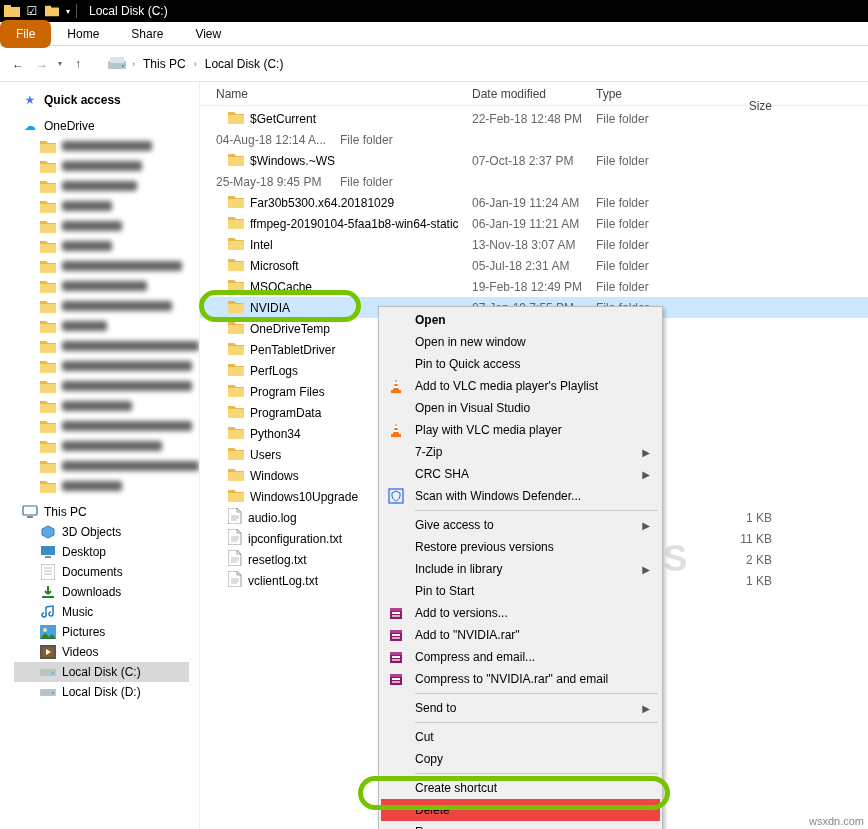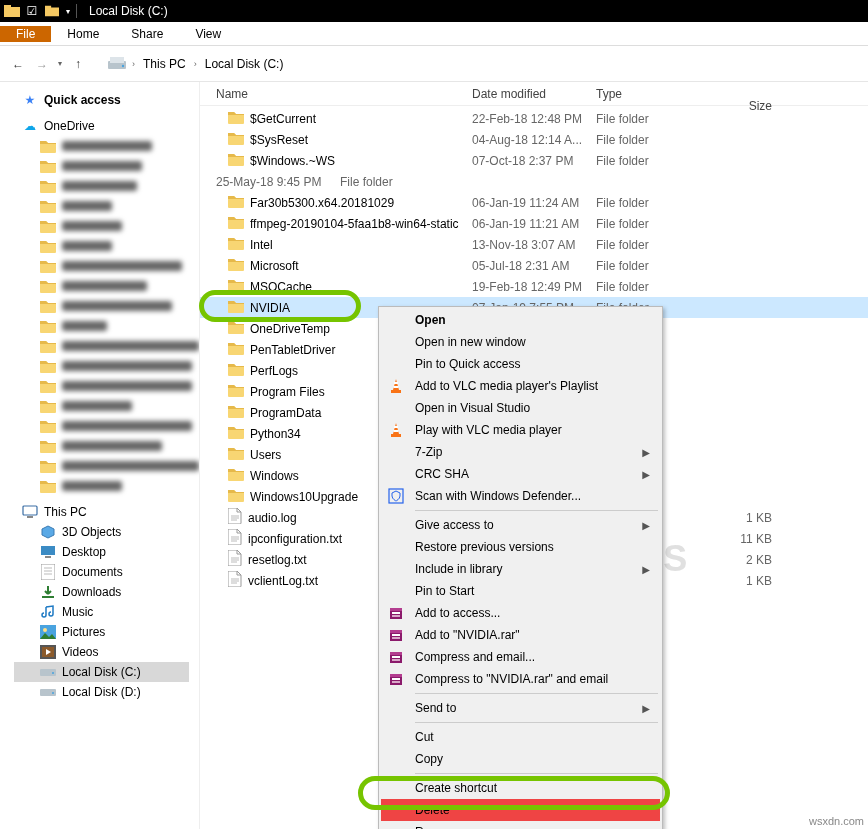--- a/index.html
+++ b/index.html
@@ -2,21 +2,21 @@
 <html><head>
 <meta charset="utf-8">
 <style>
 * { margin:0; padding:0; box-sizing:border-box; font-family:"Segoe UI",Arial,sans-serif; font-size:12px; }
 body { background:#fff; width:868px; height:829px; overflow:hidden; position:relative; color:#000; }
 .titlebar { background:#000; color:#fff; height:22px; display:flex; align-items:center; padding:0 4px; }
 .titlebar .tb-icon { width:16px; height:16px; margin-right:4px; display:flex; align-items:center; justify-content:center; }
 .titlebar .tb-sep { width:1px; height:14px; background:#555; margin:0 4px; }
 .titlebar-title { margin-left:8px; font-size:12px; }
 .ribbon-tabs { background:#fff; height:24px; display:flex; align-items:center; border-bottom:1px solid #ddd; }
-.ribbon-tab { padding:3px 16px; height:16px; display:flex; align-items:center; font-size:12px; cursor:default; }
+.ribbon-tab { padding:3px 16px; height:28px; display:flex; align-items:center; font-size:12px; cursor:default;border-radius:7px; }
 .ribbon-tab.file { background:#cc6600; color:#fff; font-weight:400; }
 .toolbar-row { height:36px; display:flex; align-items:center; padding:0 8px; border-bottom:1px solid #e6e6e6; gap:4px; }
 .nav-arrow { width:20px; height:20px; display:flex; align-items:center; justify-content:center; color:#999; }
 .nav-arrow.active { color:#333; }
 .dropdown-arrow { font-size:8px; color:#666; margin:0 2px;}
 .addr-icon { width:18px; height:18px; display:flex; align-items:center; justify-content:center; }
 .crumb { display:flex; align-items:center; gap:2px; padding:0 2px; }
 .crumb-sep { font-size:9px; color:#666; margin:0 2px; }
 .main { display:flex; height:calc(100% - 82px); }
 .sidebar { width:200px; padding:8px 0 8px 14px; border-right:1px solid #eee; overflow:hidden;}
@@ -401,27 +401,20 @@
                 <path d="M0 2h6l2 2h8v9a1 1 0 0 1-1 1H1a1 1 0 0 1-1-1z" fill="#f8d673"></path>
                 <path d="M0 2h6l2 2h8v1H0z" fill="#e6b94a"></path>
               </svg></span>
             <span>$GetCurrent</span>
           </div>
           <div class="fdate">22-Feb-18 12:48 PM</div>
           <div class="ftype">File folder</div>
           <div class="fsize"></div>
         </div>
         <div class="row">
-          <div class="fname">
-            <span><svg class="folder-svg" viewBox="0 0 16 14">
-                <path d="M0 2h6l2 2h8v9a1 1 0 0 1-1 1H1a1 1 0 0 1-1-1z" fill="#f8d673"></path>
-                <path d="M0 2h6l2 2h8v1H0z" fill="#e6b94a"></path>
-              </svg></span>
-            <span>$SysReset</span>
-          </div>
           <div class="fdate">04-Aug-18 12:14 A...</div>
           <div class="ftype">File folder</div>
           <div class="fsize"></div>
         </div>
         <div class="row">
           <div class="fname">
             <span><svg class="folder-svg" viewBox="0 0 16 14">
                 <path d="M0 2h6l2 2h8v9a1 1 0 0 1-1 1H1a1 1 0 0 1-1-1z" fill="#f8d673"></path>
                 <path d="M0 2h6l2 2h8v1H0z" fill="#e6b94a"></path>
               </svg></span>
@@ -751,21 +744,21 @@
     </div>
     <div class="cm-item">
       <span class="cm-icon">
         <svg width="16" height="16" viewBox="0 0 16 16">
           <rect x="2" y="3" width="12" height="11" fill="#8b1a6b"></rect>
           <rect x="2" y="3" width="12" height="3" fill="#b33d8f"></rect>
           <rect x="4" y="7" width="8" height="2" fill="#fff"></rect>
           <rect x="4" y="10" width="8" height="2" fill="#d9a8c8"></rect>
         </svg>
       </span>
-      <span style="">Add to access...</span>
+      <span style="">Add to versions...</span>
     </div>
     <div class="cm-item">
       <span class="cm-icon">
         <svg width="16" height="16" viewBox="0 0 16 16">
           <rect x="2" y="3" width="12" height="11" fill="#8b1a6b"></rect>
           <rect x="2" y="3" width="12" height="3" fill="#b33d8f"></rect>
           <rect x="4" y="7" width="8" height="2" fill="#fff"></rect>
           <rect x="4" y="10" width="8" height="2" fill="#d9a8c8"></rect>
         </svg>
       </span>

